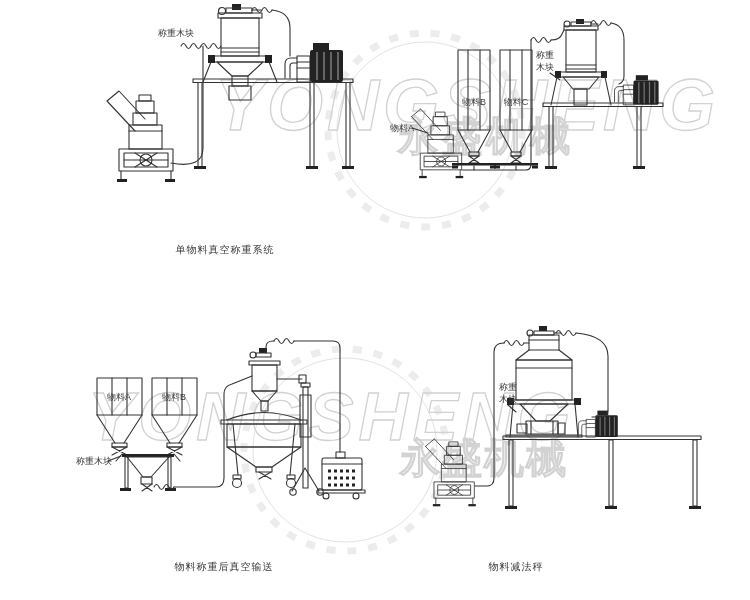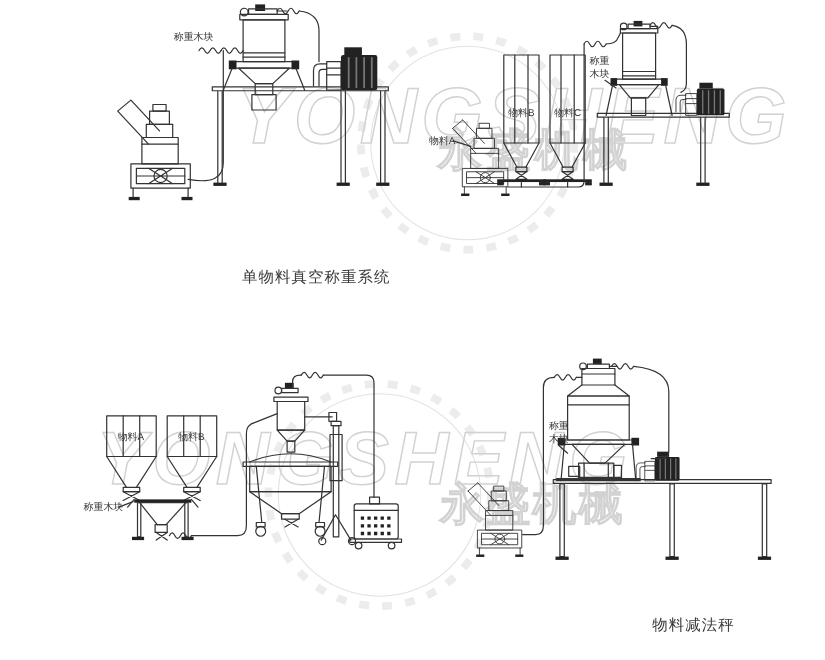--- a/index.html
+++ b/index.html
@@ -3,21 +3,21 @@
 <meta charset="utf-8">
 <style>
   html,body{margin:0;padding:0;background:#fff;}
   .page{position:relative;width:750px;height:600px;background:var(--background,#fff);overflow:hidden;
         font-family:"Liberation Sans",sans-serif;}
   svg{position:absolute;left:0;top:0;}
   .ln{fill:none;stroke:var(--line,#333);stroke-width:1.1;stroke-linejoin:round;stroke-linecap:round;}
   .fd{fill:var(--dark,#222);stroke:none;}
   .rib{fill:none;stroke:#777;stroke-width:1.6;}
   .lbl{font-size:9px;fill:var(--caption,#3a3a3a);font-family:"Liberation Sans",sans-serif;}
-  .caption{position:absolute;width:260px;text-align:right;font-size:14px;letter-spacing:1px;
+  .caption{position:absolute;width:260px;text-align:center;font-size:10px;letter-spacing:1px;
            color:var(--caption,#3a3a3a);font-weight:500;}
   .wm-text{fill:none;stroke:var(--watermark,#d0d0d0);stroke-width:1.3;font-weight:bold;font-style:italic;}
   .wm-cjk{fill:none;stroke:var(--watermark,#d0d0d0);stroke-width:1;font-weight:bold;}
   .wm-gear{fill:none;stroke:#e3e3e3;stroke-width:1;}
   .wm-teeth{fill:none;stroke:#ececec;stroke-width:7;stroke-dasharray:9 12;}
 </style>
 </head>
 <body>
 
 <div class="page">
@@ -272,14 +272,15 @@
         <use href="#wavy" transform="translate(556,333)"></use>
         <path class="ln" d="M576,333 Q608,336 608,356 V410 Q608,417 601,417 L592,417"></path>
         <use href="#wavy" transform="translate(504,343)"></use>
         <path class="ln" d="M524,343 H529"></path>
         <path class="ln" d="M504,343 Q494,343 494,352 V478 Q494,486 487,486 H475"></path>
       </g>
     </g>
   </svg>
 
   <div class="caption" style="left:95px;top:243px">单物料真空称重系统</div>
-  <div class="caption" style="left:408px;top:560px">物料减法秤</div>
+  <div class="caption" style="left:94px;top:560px">物料称重后真空输送</div>
+  <div class="caption" style="left:386px;top:560px">物料减法秤</div>
 </div>
 
 </body></html>

